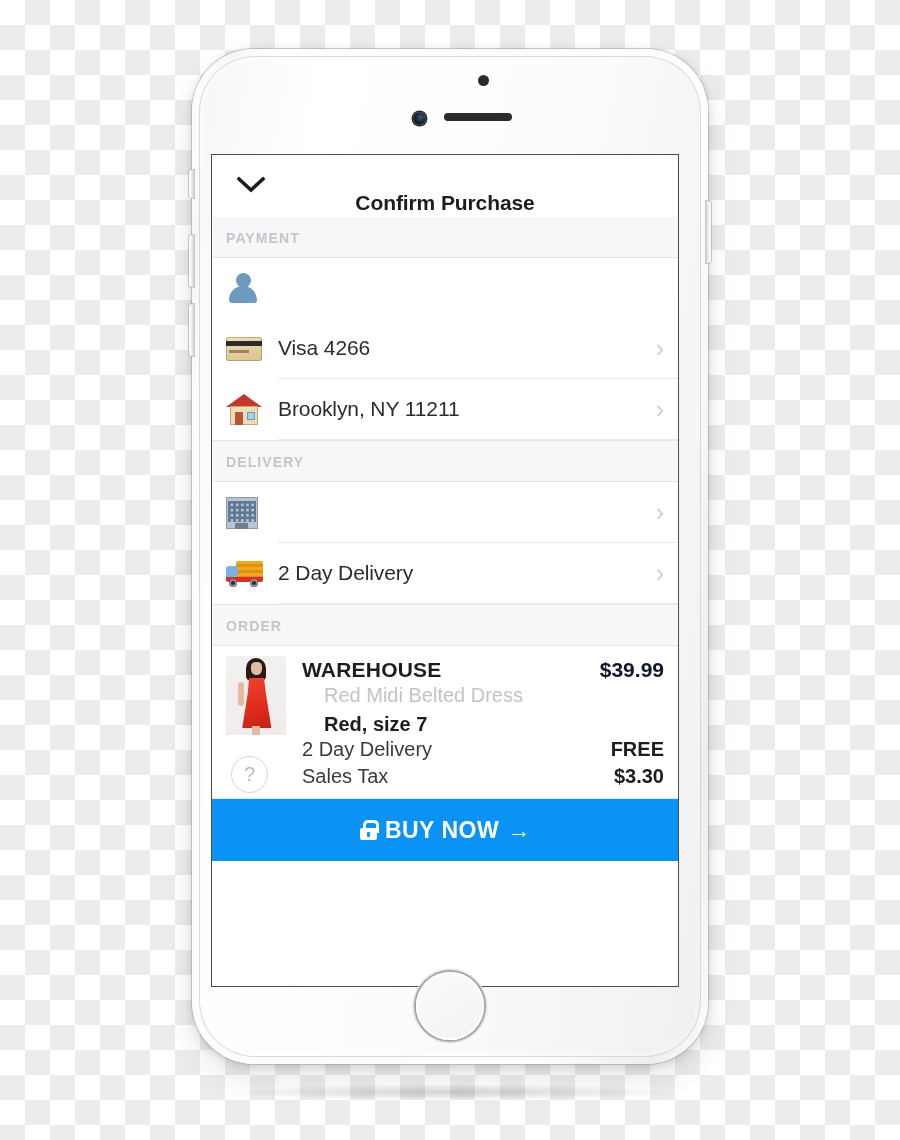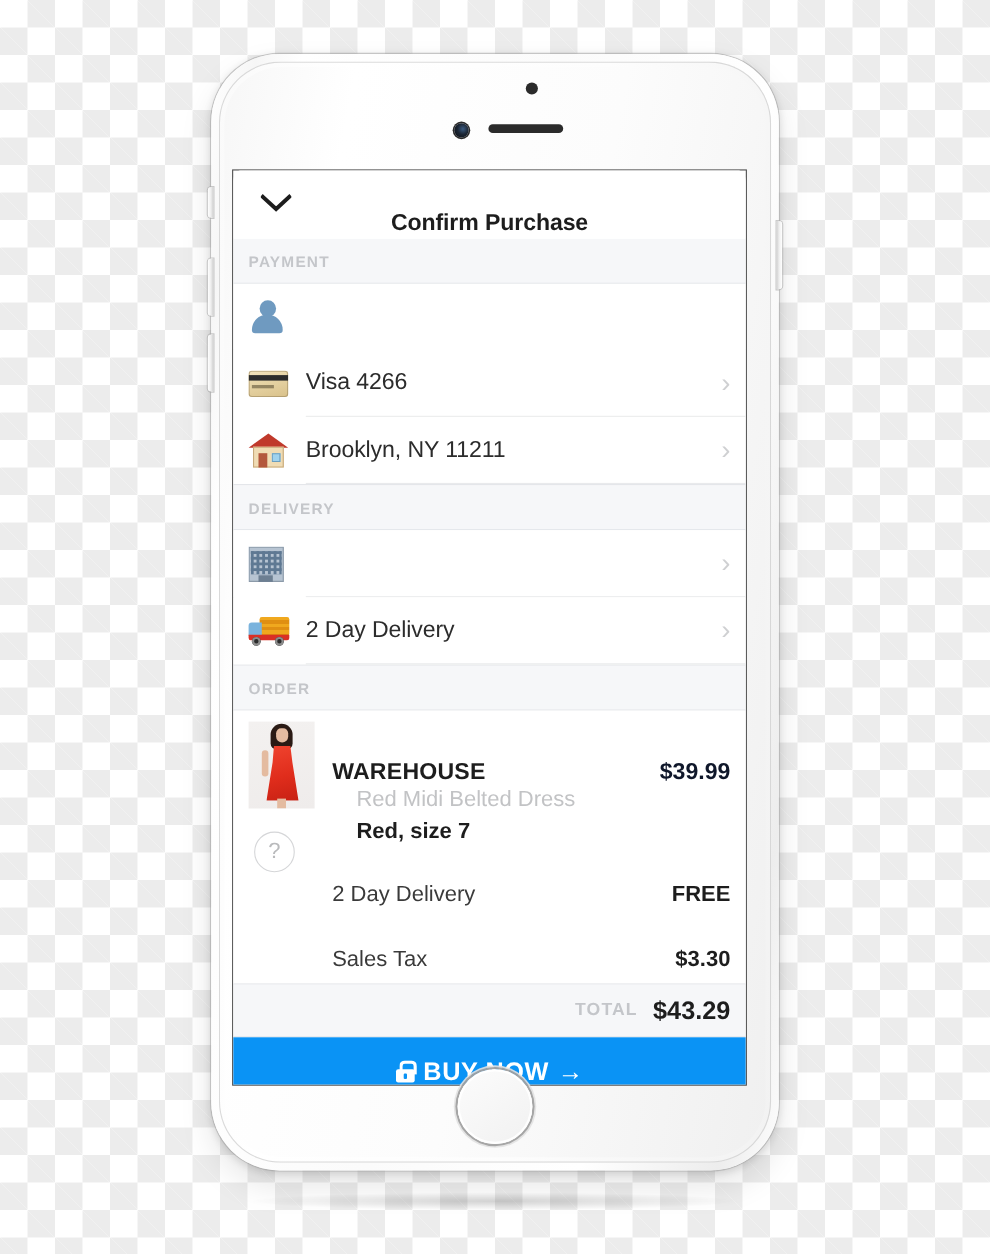--- a/index.html
+++ b/index.html
@@ -470,21 +470,20 @@
     display: flex;
     align-items: center;
     justify-content: center;
   }
   .order-right { flex: 1; padding-left: 14px; }
   .o-line {
     display: flex;
     align-items: flex-end;
     justify-content: space-between;
     padding: 2px 0;
-    margin-top: 32px;
   }
   .o-brand { font-size: 21px; font-weight: bold; color: #1d1d1d; letter-spacing: 0.2px; }
   .o-price { font-size: 21px; font-weight: bold; color: #0f172a; }
   .o-desc { font-size: 20px; color: #c2c3c5; padding-left: 22px; }
   .o-variant { font-size: 20px; font-weight: bold; color: #1d1d1d; padding-left: 22px; padding-top: 6px; }
   .o-sub { font-size: 20px; color: #3a3a3a; }
   .o-subval { font-size: 20px; font-weight: bold; color: #1d1d1d; }
 
   
   .total-row {
@@ -680,24 +679,20 @@
             <span class="o-subval">FREE</span>
           </div>
           <div class="o-line">
             <span class="o-sub">Sales Tax</span>
             <span class="o-subval">$3.30</span>
           </div>
         </div>
       </div>
     </div>
 
-    <div class="total-row">
-      <span class="total-label">TOTAL</span>
-      <span class="total-value">$43.29</span>
-    </div>
 
     <div class="buy-btn">
       <span class="lock-ic">
           <i></i>
         </span>
       <span class="buy-label">BUY NOW</span>
       <span class="arrow-ic">→</span>
     </div>
 
   </div>

